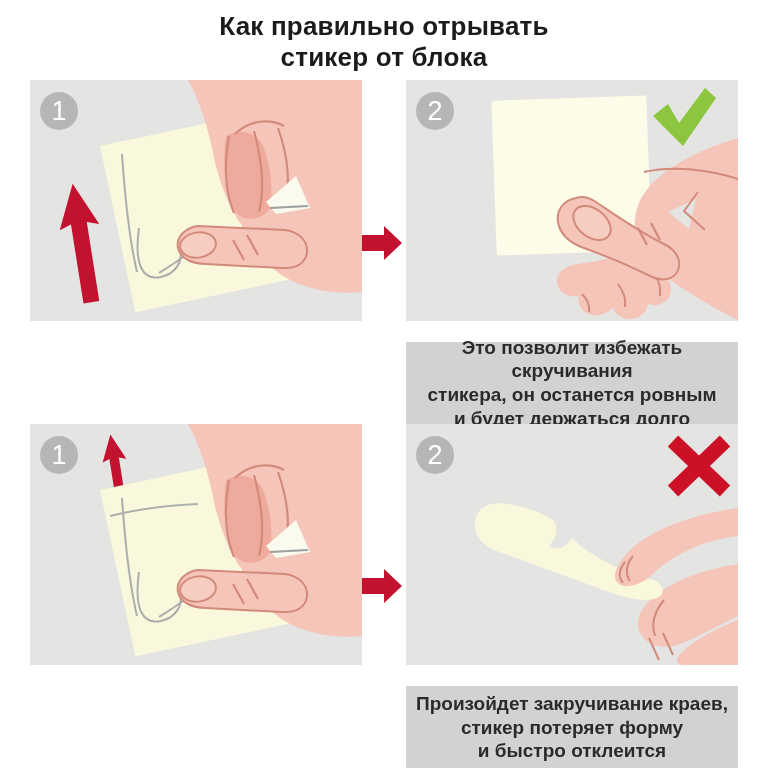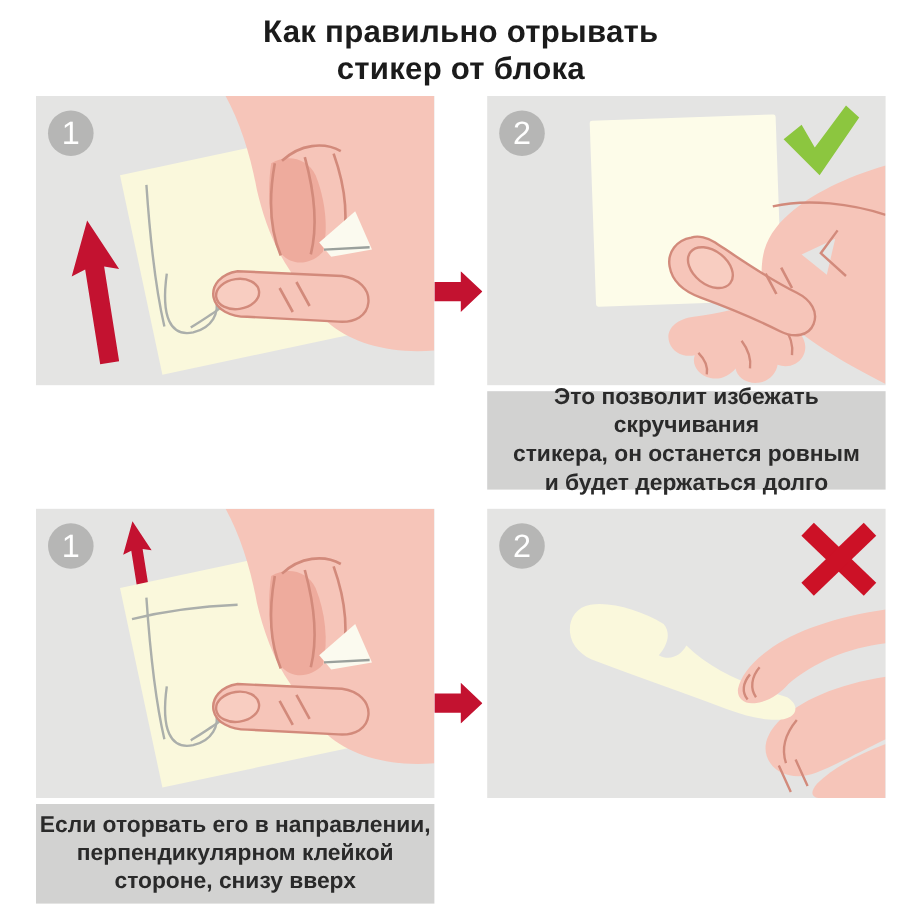--- a/index.html
+++ b/index.html
@@ -17,21 +17,21 @@
   }
   .panel-art svg{display:block;width:332px;height:241px;}
   .badge{
     position:absolute;top:12px;left:10px;width:38px;height:38px;border-radius:50%;
     background:var(--badge-bg,#b6b6b5);color:#ffffff;font-size:27px;font-weight:400;
     display:flex;align-items:center;justify-content:center;line-height:1;
   }
   .caption{
     position:absolute;width:332px;background:var(--caption-bg,#d2d2d1);
     color:#2a2a2a;font-size:19px;font-weight:bold;line-height:1.24;text-align:center;
-    display:flex;align-items:center;justify-content:center;white-space:pre-line;
+    display:flex;align-items:center;justify-content:center;white-space:pre-line;margin-top:16px;
   }
   .cap-r1{top:326px;height:82px;}
   .cap-r2{top:670px;height:83px;}
   .art-r1{top:80px;}
   .art-r2{top:424px;}
   .col-l{left:30px;}
   .col-r{left:406px;}
   .flow-arrow{position:absolute;width:40px;height:34px;}
   .hidden-defs{position:absolute;width:0;height:0;}
 </style>
@@ -111,23 +111,20 @@
 
   <div class="panel-art art-r2 col-l">
     <svg viewBox="0 0 332 241">
       <use href="#arrow-up" transform="translate(86,46) rotate(-9) scale(0.6)"></use>
       <use href="#sticker-peel"></use>
       <path d="M80,92 C112,84 144,81 168,80" stroke="#abafab" stroke-width="2" fill="none"></path>
       <use href="#hand-pinch"></use>
     </svg>
     <div class="badge">1</div>
   </div>
-  <div class="caption cap-r2 col-l">Если оторвать его в направлении,
-перпендикулярном клейкой
-стороне, снизу вверх</div>
 
   <svg class="flow-arrow" style="left:362px;top:569px;" viewBox="0 0 40 34">
     <polygon points="0,9 22,9 22,0 40,17 22,34 22,25 0,25" fill="var(--arrow-red,#c31230)"></polygon>
   </svg>
 
   <div class="panel-art art-r2 col-r">
     <svg viewBox="0 0 332 241">
       <g>
         <path d="M332,140 C292,146 260,160 242,178 C231,190 229,202 236,212 C243,222 258,226 274,220 C294,212 315,200 332,192 Z" fill="var(--hand,#f6c5b9)"></path>
         <path d="M332,196 C306,206 287,217 275,229 C269,236 270,240 276,241 L332,241 Z" fill="var(--hand,#f6c5b9)"></path>
@@ -140,14 +137,17 @@
         <path d="M219,138 C213,145 212,153 217,159" stroke="var(--hand-line,#d28a7b)" stroke-width="2" fill="none"></path>
         <path d="M227,132 C220,140 219,150 224,157" stroke="var(--hand-line,#d28a7b)" stroke-width="2" fill="none"></path>
       </g>
       <g stroke="var(--cross-red,#cc1126)" stroke-width="15">
         <line x1="267" y1="17" x2="319" y2="67"></line>
         <line x1="319" y1="17" x2="267" y2="67"></line>
       </g>
     </svg>
     <div class="badge">2</div>
   </div>
+  <div class="caption cap-r2 col-r">Произойдет закручивание краев,
+стикер потеряет форму
+и быстро отклеится</div>
 
 </div>
 
 </body></html>

